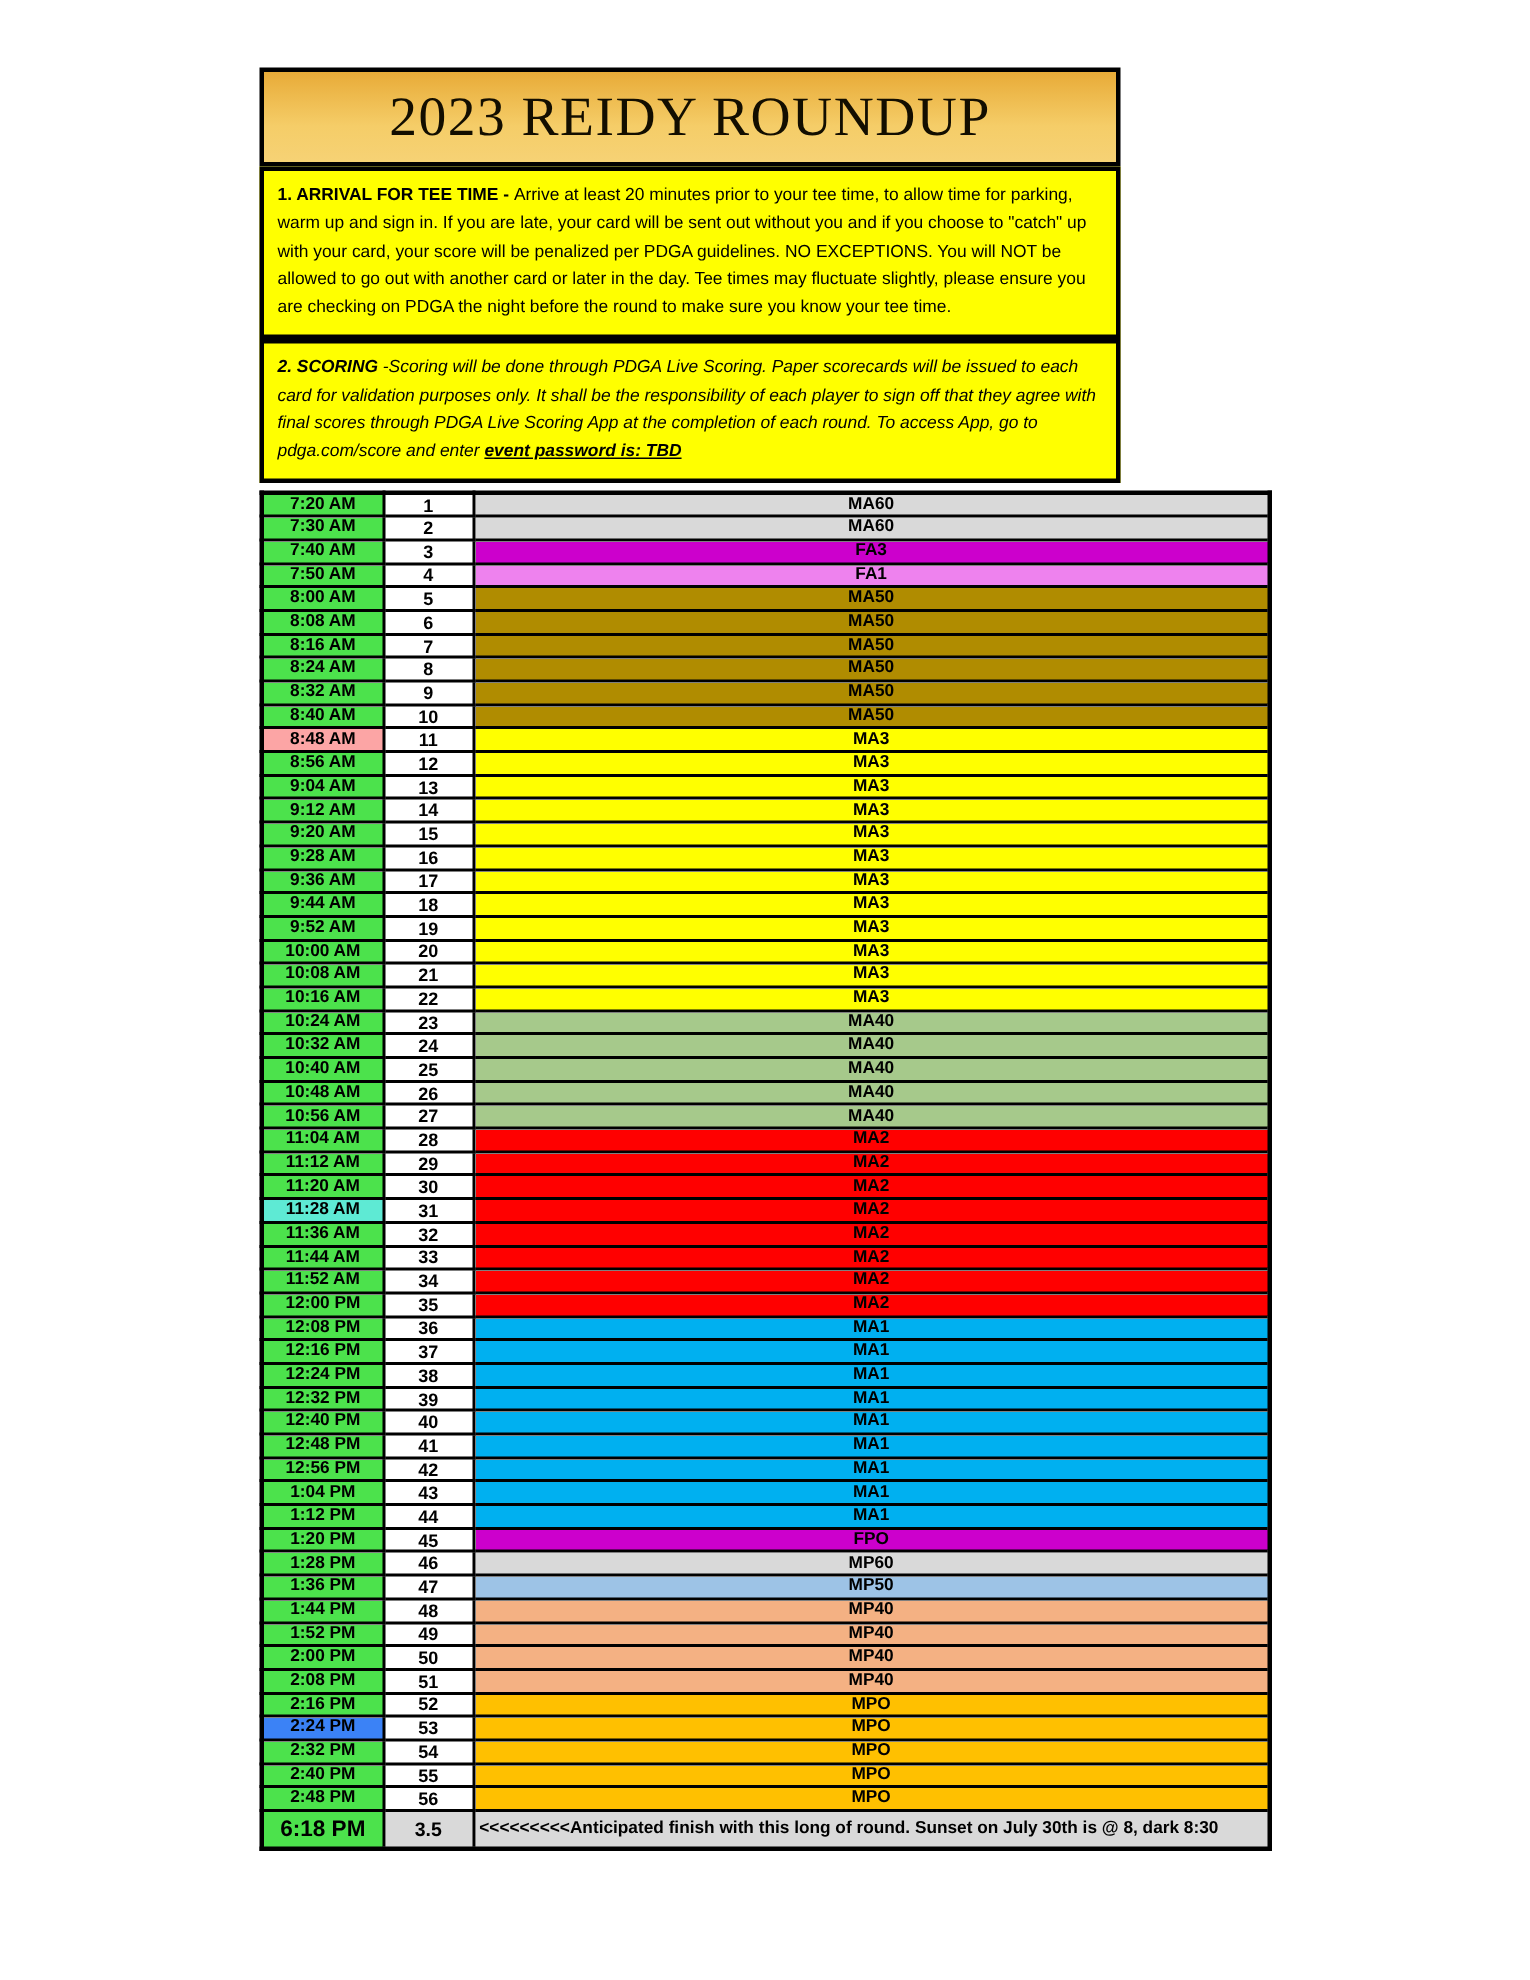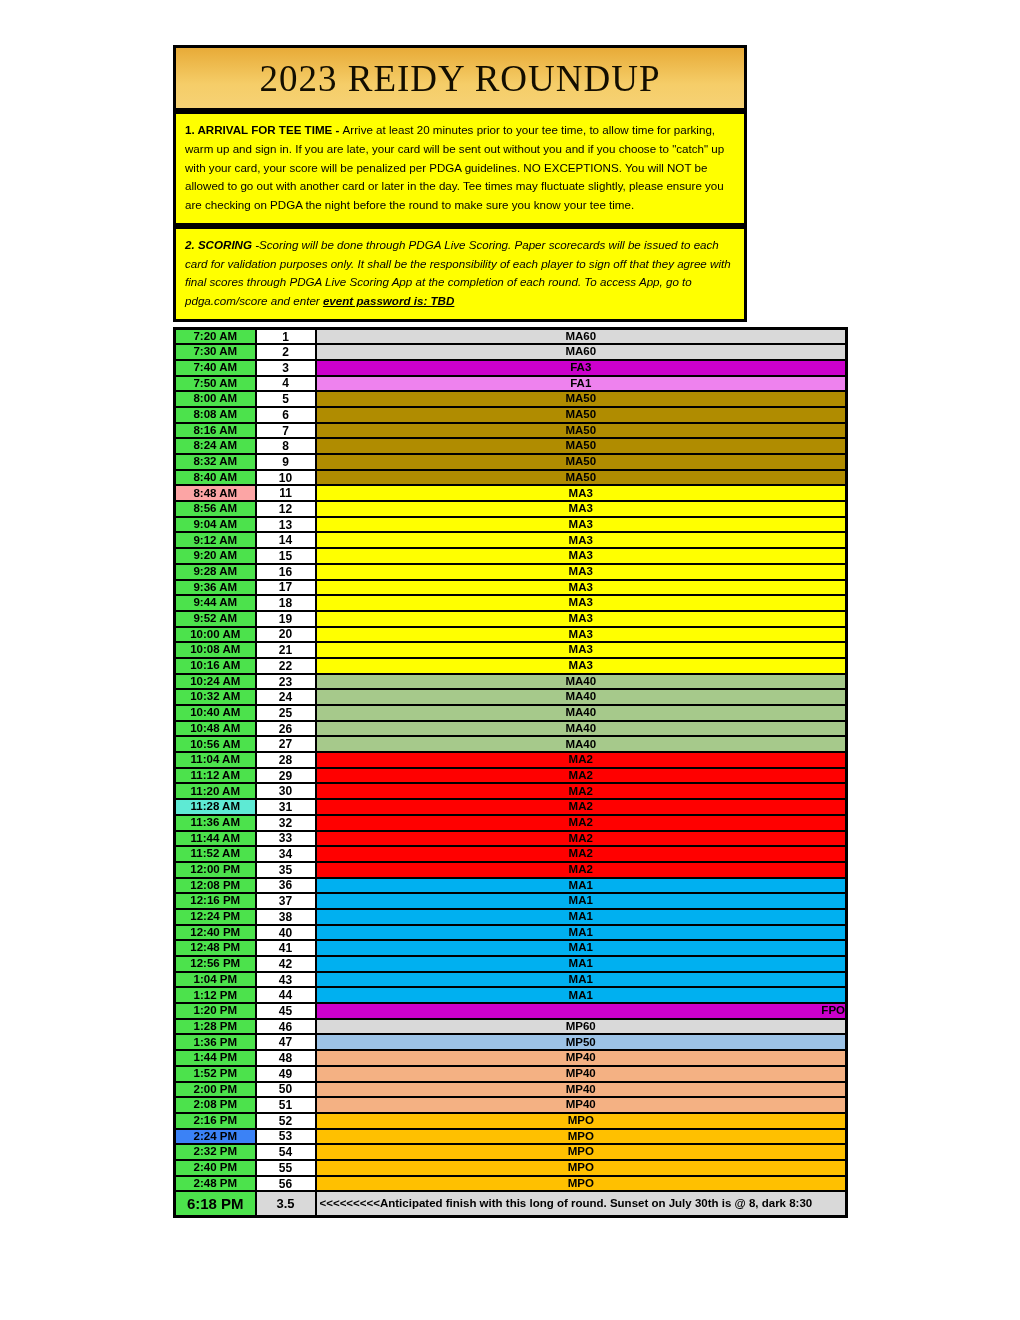--- a/index.html
+++ b/index.html
@@ -277,20 +277,25 @@
             <td class="time" style="background: rgb(76, 226, 76);">12:16 PM</td>
             <td class="hole">37</td>
             <td class="div" style="background: rgb(0, 176, 240);">MA1</td>
           </tr>
           <tr>
             <td class="time" style="background: rgb(76, 226, 76);">12:24 PM</td>
             <td class="hole">38</td>
             <td class="div" style="background: rgb(0, 176, 240);">MA1</td>
           </tr>
           <tr>
+            <td class="time" style="background: rgb(76, 226, 76);">12:32 PM</td>
+            <td class="hole">39</td>
+            <td class="div" style="background: rgb(0, 176, 240);">MA1</td>
+          </tr>
+          <tr>
             <td class="time" style="background: rgb(76, 226, 76);">12:40 PM</td>
             <td class="hole">40</td>
             <td class="div" style="background: rgb(0, 176, 240);">MA1</td>
           </tr>
           <tr>
             <td class="time" style="background: rgb(76, 226, 76);">12:48 PM</td>
             <td class="hole">41</td>
             <td class="div" style="background: rgb(0, 176, 240);">MA1</td>
           </tr>
           <tr>
@@ -304,21 +309,21 @@
             <td class="div" style="background: rgb(0, 176, 240);">MA1</td>
           </tr>
           <tr>
             <td class="time" style="background: rgb(76, 226, 76);">1:12 PM</td>
             <td class="hole">44</td>
             <td class="div" style="background: rgb(0, 176, 240);">MA1</td>
           </tr>
           <tr>
             <td class="time" style="background: rgb(76, 226, 76);">1:20 PM</td>
             <td class="hole">45</td>
-            <td class="div" style="background: rgb(204, 0, 204); text-align: right;">FPO</td>
+            <td class="div" style="background: rgb(204, 0, 204);">FPO</td>
           </tr>
           <tr>
             <td class="time" style="background: rgb(76, 226, 76);">1:28 PM</td>
             <td class="hole">46</td>
             <td class="div" style="background: rgb(217, 217, 217);">MP60</td>
           </tr>
           <tr>
             <td class="time" style="background: rgb(76, 226, 76);">1:36 PM</td>
             <td class="hole">47</td>
             <td class="div" style="background: rgb(157, 195, 230);">MP50</td>

